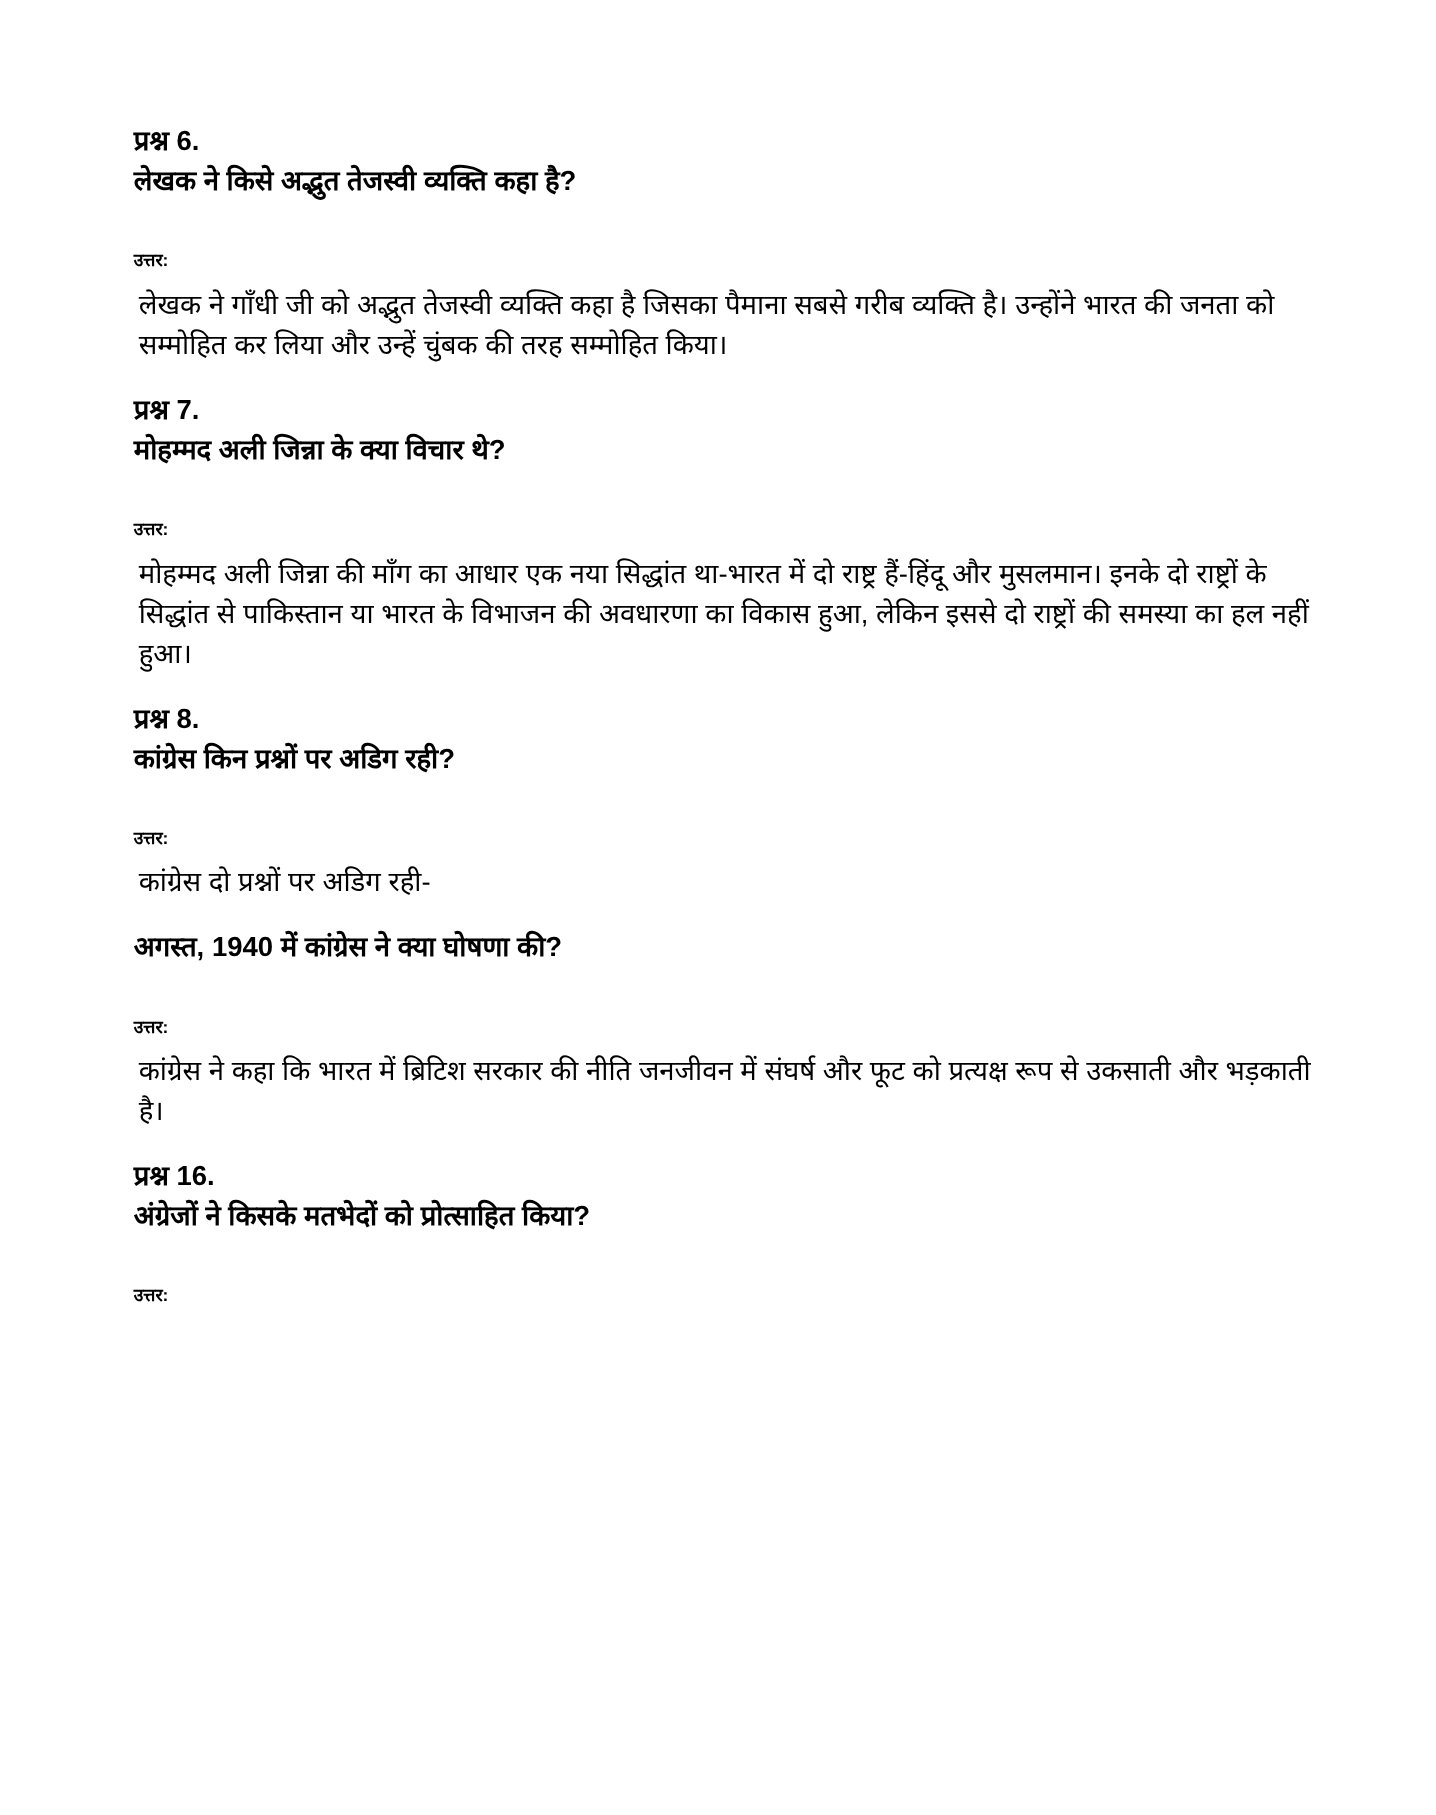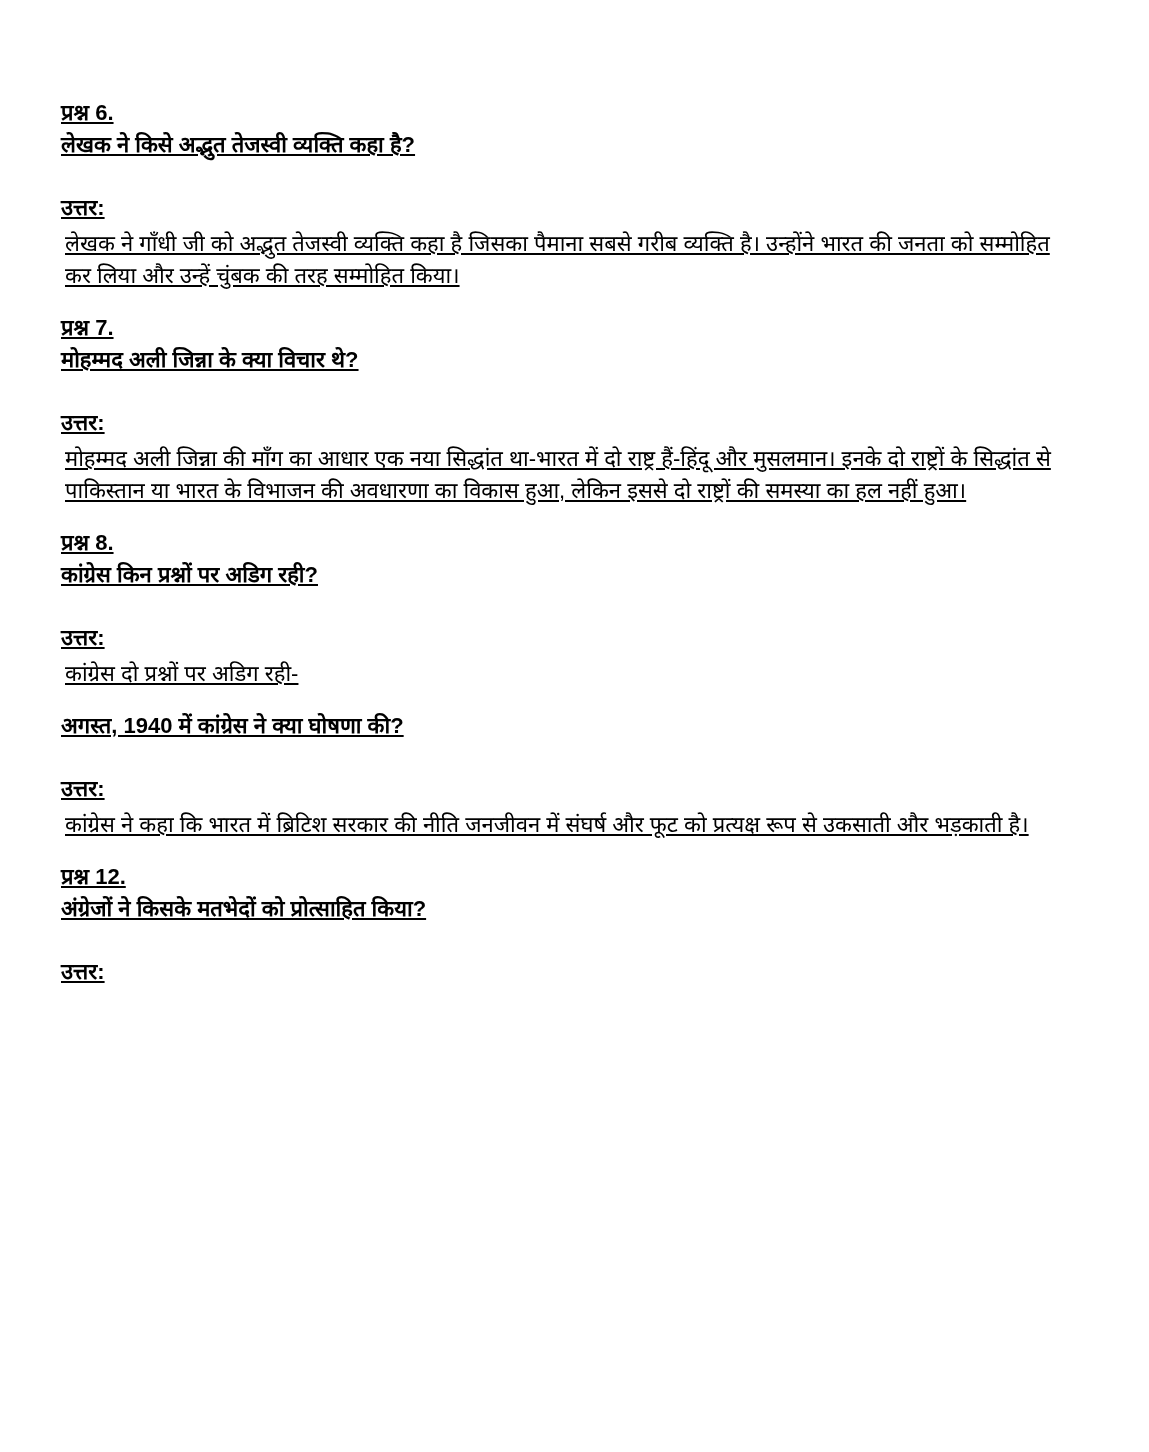--- a/index.html
+++ b/index.html
@@ -11,39 +11,38 @@
     width: 1149px;
     height: 1452px;
     font-family: "Liberation Sans", "DejaVu Sans", sans-serif;
     color: #000000;
     overflow: hidden;
   }
   .page {
     box-sizing: border-box;
     width: 1149px;
     height: 1452px;
-    padding: 97px 86px 0 61px;
+    padding: 97px 86px 0 107px;
     background: #ffffff;
-    text-decoration: underline;
   }
   .qa {
     margin: 0 0 20px 0;
   }
   .q-head {
     margin: 0;
     font-size: 22px;
     line-height: 32px;
     font-weight: 700;
   }
   .q-num, .q-text {
     display: block;
   }
   .ans-label {
     margin: 31px 0 0 0;
-    font-size: 22px;
+    font-size: 14px;
     line-height: 32px;
     font-weight: 700;
   }
   .ans-body p {
     margin: 4px;
     font-size: 22px;
     line-height: 32px;
     font-weight: 400;
   }
 </style>
@@ -90,19 +89,19 @@
       <span class="q-text">अगस्त, 1940 में कांग्रेस ने क्या घोषणा की?</span>
     </h2>
     <p class="ans-label">उत्तर:</p>
     <div class="ans-body">
       <p>कांग्रेस ने कहा कि भारत में ब्रिटिश सरकार की नीति जनजीवन में संघर्ष और फूट को प्रत्यक्ष रूप से उकसाती और भड़काती है।</p>
     </div>
   </section>
 
   <section class="qa">
     <h2 class="q-head">
-      <span class="q-num">प्रश्न 12.</span>
+      <span class="q-num">प्रश्न 16.</span>
       <span class="q-text">अंग्रेजों ने किसके मतभेदों को प्रोत्साहित किया?</span>
     </h2>
     <p class="ans-label">उत्तर:</p>
   </section>
 
 </div>
 
 </body></html>

